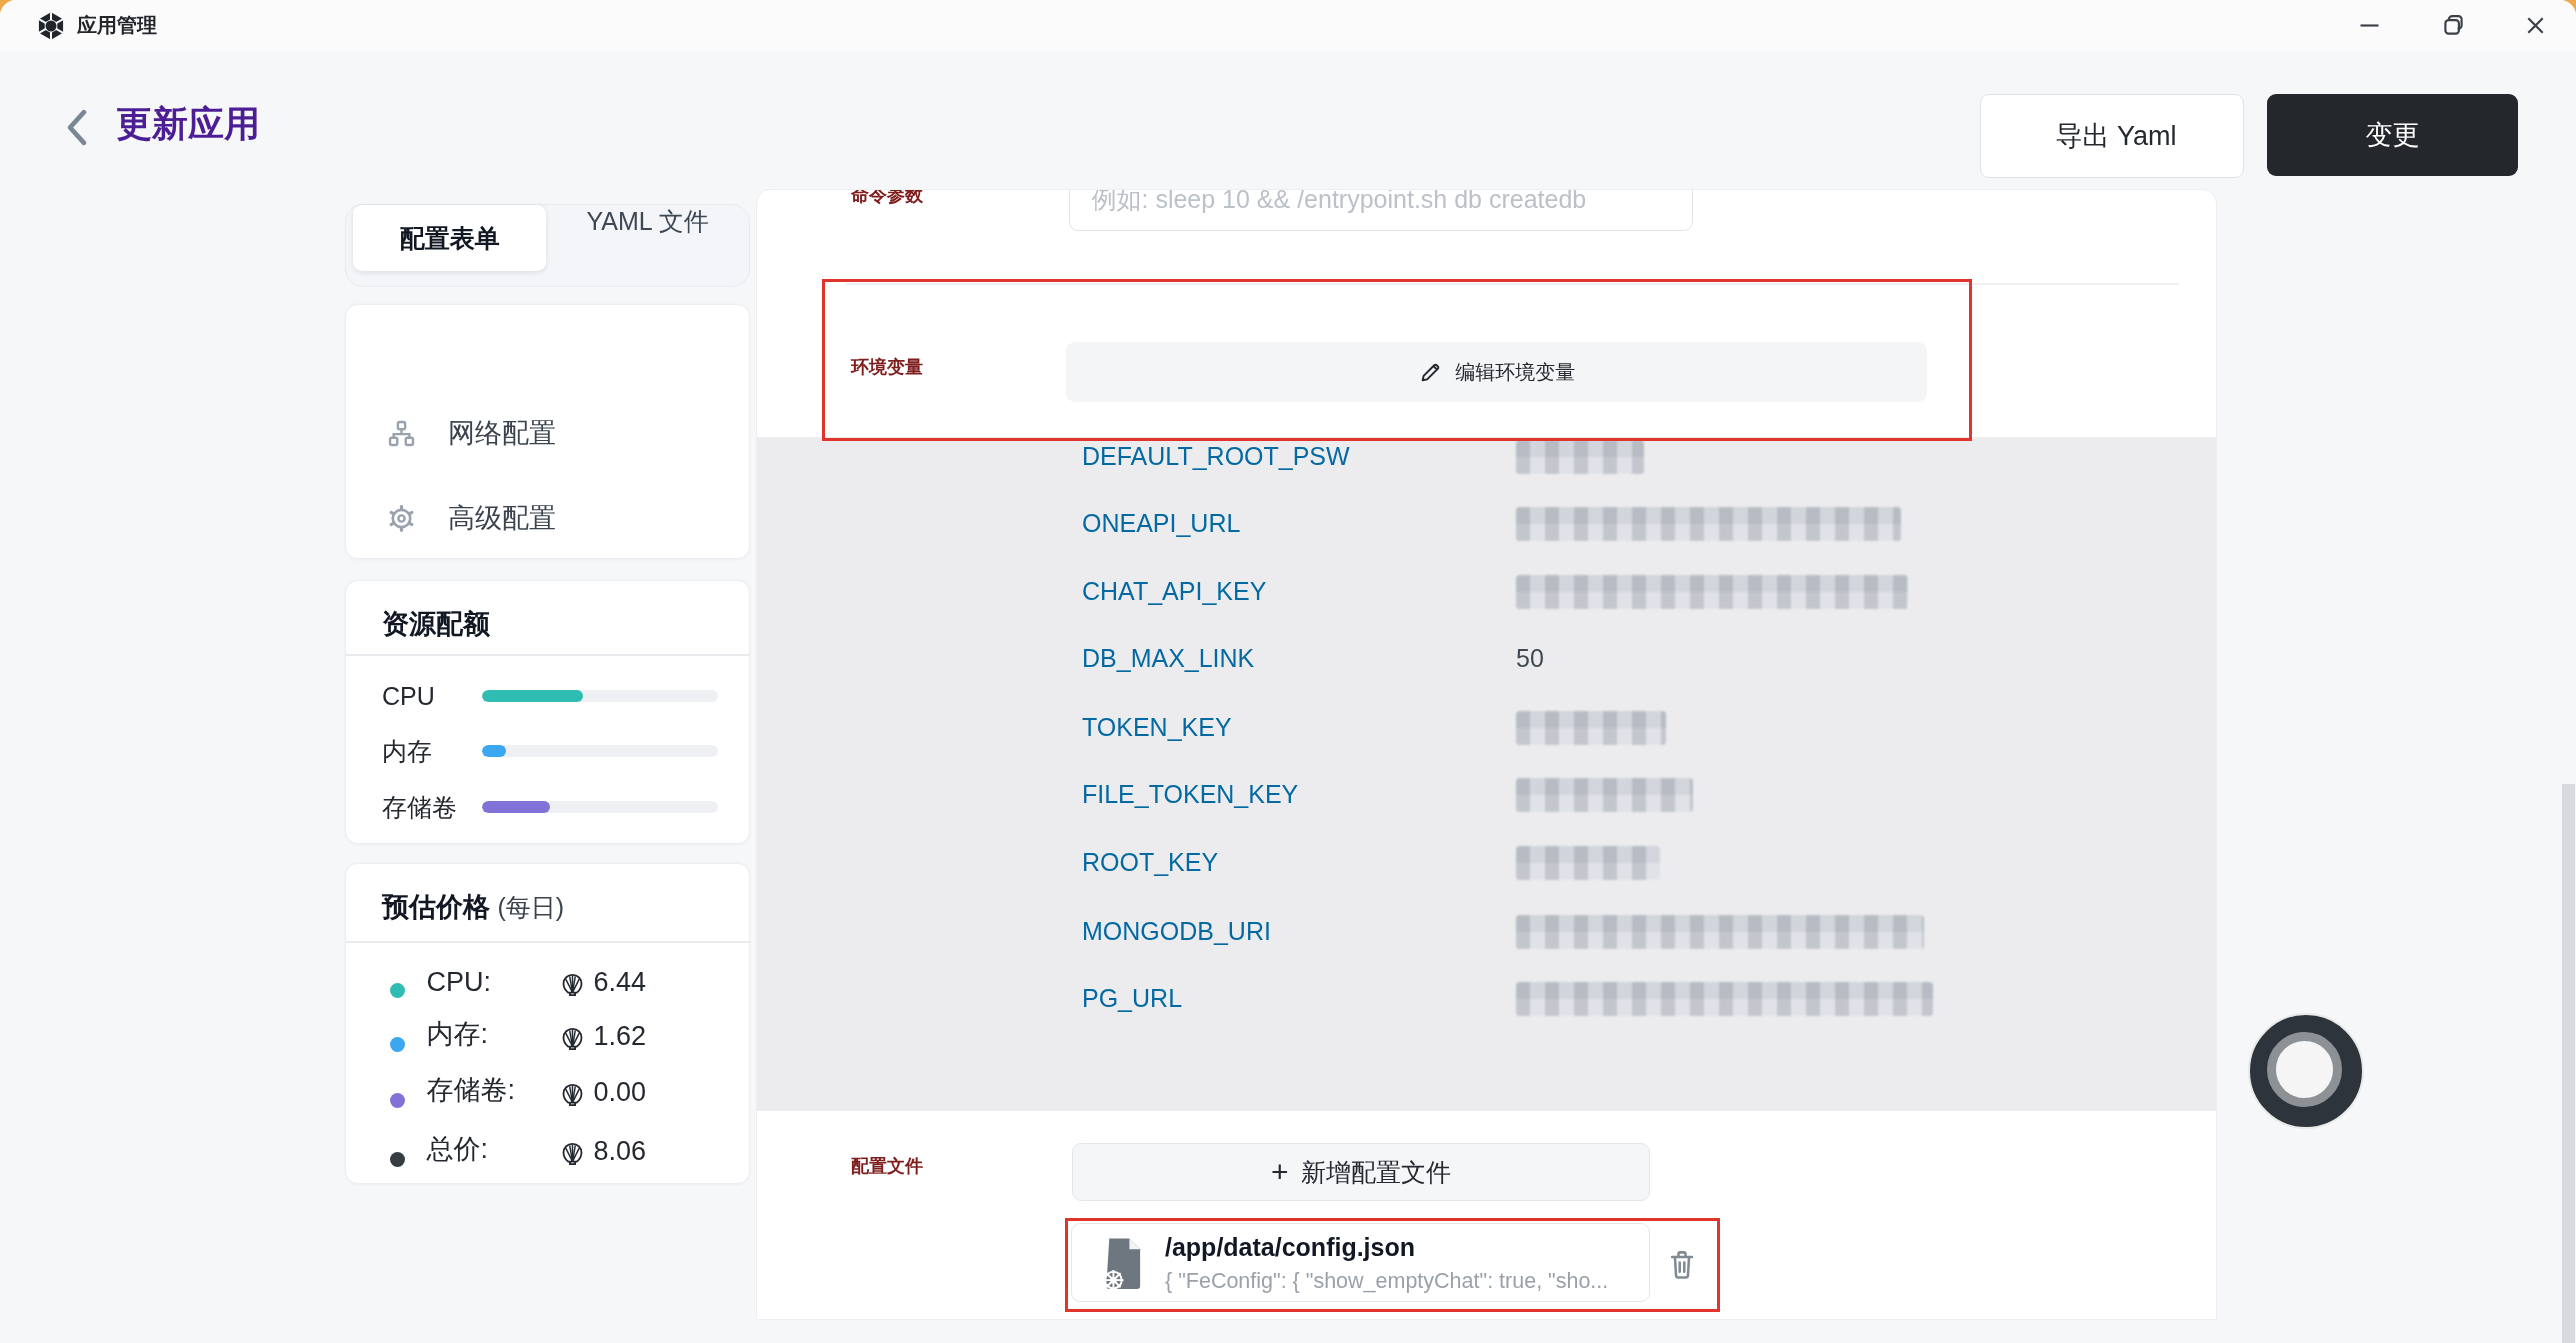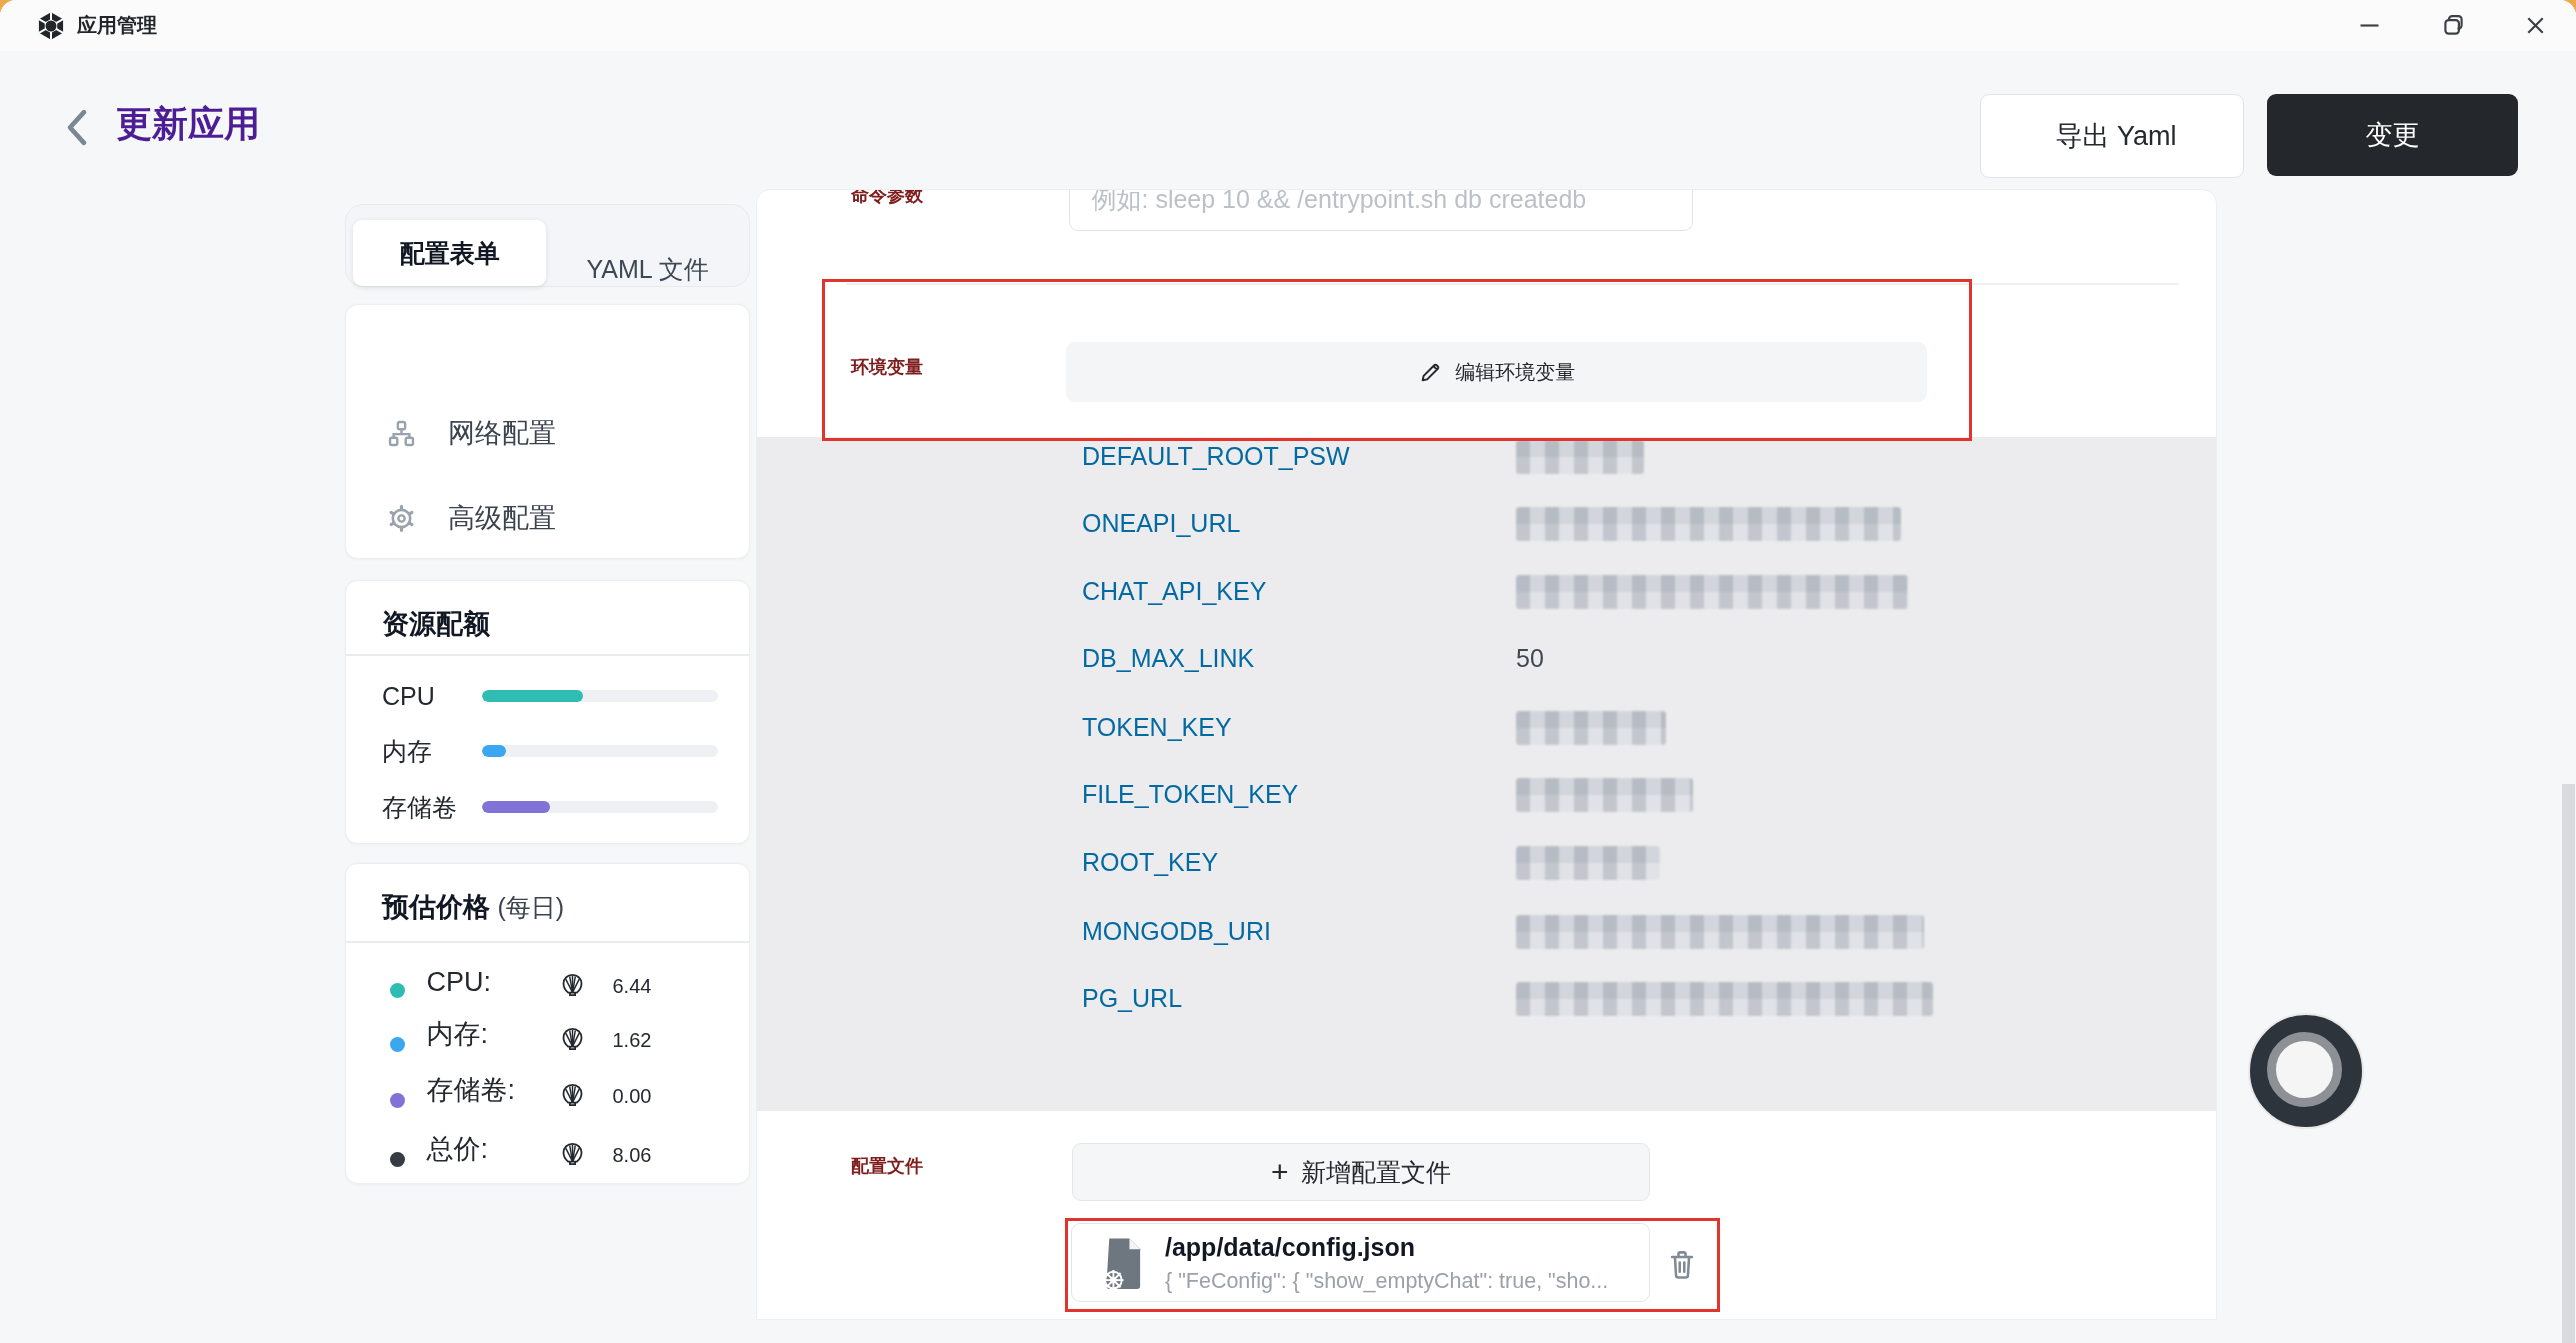--- a/index.html
+++ b/index.html
@@ -12,40 +12,40 @@
   .winbtn{top:0;width:54px;height:51px;display:flex;align-items:center;justify-content:center;cursor:default;}
   
   .back{left:52px;top:102px;width:50px;height:50px;display:flex;align-items:center;justify-content:center;}
   .page-title{left:116px;top:100px;font-size:36px;font-weight:600;color:#4c1d95;}
   .btn-outline{left:1980px;top:94px;width:254px;height:82px;background:#FFFFFF;border:1.8px solid #DFE2E7;border-radius:9px;
                font-size:27px;color:#24282F;display:flex;align-items:center;justify-content:center;cursor:pointer;padding-left:8px;}
   .btn-dark{left:2267px;top:94px;width:251px;height:82px;background:#24282D;border-radius:9px;
             font-size:27px;color:#FFFFFF;display:flex;align-items:center;justify-content:center;cursor:pointer;}
   
   .card{background:#FFFFFF;border:1.8px solid #ECEEF1;border-radius:12.5px;box-shadow:0 0.9px 2.7px rgba(20,30,40,.04);}
-  .tabs{left:345px;top:204px;width:403px;height:81px;background:#F4F5F8;border:1.8px solid #E8EAEE;border-radius:18px;display:flex;align-items:flex-end;}
+  .tabs{left:345px;top:204px;width:403px;height:81px;background:#F4F5F8;border:1.8px solid #E8EAEE;border-radius:18px;display:flex;align-items:flex-start;}
   .tab-active{margin-left:7.2px;width:193px;height:66px;background:#FFFFFF;border-radius:9px;box-shadow:0 1.8px 5.4px rgba(20,30,40,.10);
               font-size:25px;font-weight:600;color:#111824;display:flex;align-items:center;justify-content:center;cursor:pointer;}
   .tab-inactive{flex:1;text-align:center;font-size:25px;color:#3E4754;cursor:pointer;}
   .navcard{left:345px;top:304px;width:403px;height:253px;}
   .nav-item{position:absolute;left:16px;width:370px;height:64px;display:flex;align-items:center;border-radius:9px;cursor:pointer;}
   .nav-item svg{margin-left:25px;}
   .nav-label{margin-left:32px;font-size:27px;color:#3A434E;font-weight:500;}
   .quota{left:345px;top:580px;width:403px;height:262px;}
   .pricecard{left:345px;top:863px;width:403px;height:319px;}
   .card-title{position:absolute;left:36px;font-size:27px;font-weight:700;color:#111824;}
   .card-div{position:absolute;left:0;width:100%;height:1.8px;background:#E9EBEF;}
   .quota-row{position:absolute;left:36px;width:340px;height:36px;display:flex;align-items:center;}
   .quota-label{width:100px;font-size:25px;color:#24282F;}
   .bar-track{position:relative;width:236px;height:12.5px;background:#EEF0F4;border-radius:6.3px;overflow:hidden;}
   .bar-fill{position:absolute;left:0;top:0;height:12.5px;border-radius:6.3px;}
   .price-row{position:absolute;left:44px;width:340px;height:36px;display:flex;align-items:flex-end;}
   .dot{width:15px;height:15px;border-radius:50%;margin-right:21.5px;flex:none;}
   .price-label{width:132px;font-size:27px;color:#24282F;}
-  .price-value{font-size:20px;color:#24282F;margin-left:27px;}
+  .price-value{font-size:27px;color:#24282F;margin-left:8px;}
   
   .panel{left:756px;top:189px;width:1459px;height:1129px;background:#FFFFFF;border:1.8px solid #ECEEF1;
          border-radius:14.3px 14.3px 0 0;overflow:hidden;}
   .form-label{position:absolute;font-size:18px;font-weight:700;color:#7f1d1d;}
   .cmd-input{position:absolute;left:312px;top:-19.7px;width:624px;height:61px;background:#FFFFFF;border:1.8px solid #E0E3E8;border-radius:9px;
              font-size:25px;color:#BCC1C9;padding:0 21.5px;box-sizing:border-box;line-height:57px;white-space:nowrap;overflow:hidden;}
   .sec-divider{position:absolute;left:89px;top:93px;width:1333px;height:1.8px;background:#EEF0F3;}
   .env-edit-btn{position:absolute;left:309px;top:152px;width:861px;height:60px;background:#F4F5F7;border-radius:9px;
                 display:flex;align-items:center;justify-content:center;font-size:20px;color:#24282F;cursor:pointer;}
   .env-edit-btn svg{margin-right:12.5px;}

